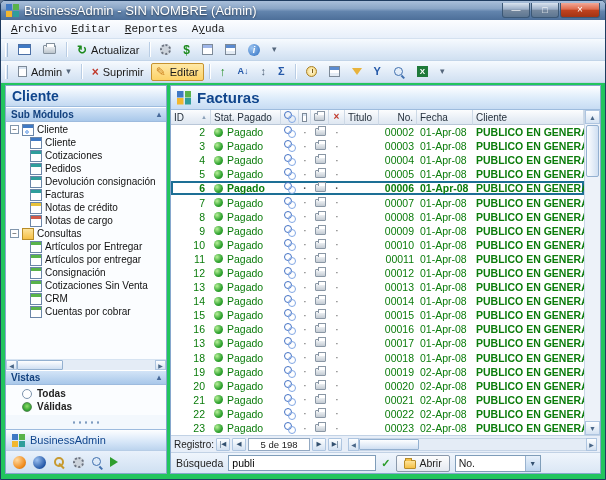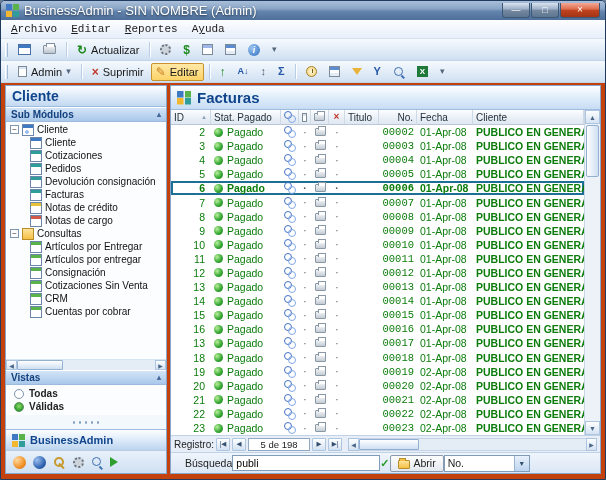--- a/index.html
+++ b/index.html
@@ -45,21 +45,21 @@
 .i-grid2{width:11px;height:11px;border:1px solid #7d8a98;background:#fff;box-shadow:inset 0 3px 0 #5b8bd0,inset 0 -3px 0 #e3ebf4;}
 .i-funnel{width:0;height:0;border-left:5px solid transparent;border-right:5px solid transparent;border-top:7px solid #e8b33c;}
 .i-mag{width:12px;height:12px;position:relative;}
 .i-mag::before{content:"";position:absolute;left:1px;top:1px;width:7px;height:7px;border:1.5px solid #3f6fae;border-radius:50%;}
 .i-mag::after{content:"";position:absolute;right:0;bottom:0;width:4px;height:1.5px;background:#3f6fae;transform:rotate(45deg);}
 .i-excel{width:11px;height:11px;background:#1f7a3a;color:#fff;font-size:8px;font-weight:bold;display:flex;align-items:center;justify-content:center;}
 .i-folder{width:12px;height:9px;background:linear-gradient(#fde39a,#f5c045);border:1px solid #b88c28;border-radius:1px;position:relative;margin-top:2px;}
 .i-folder::before{content:"";position:absolute;left:0;top:-3px;width:5px;height:2px;background:#f5c045;border:1px solid #b88c28;border-bottom:none;}
 
 
-.main{flex:1;min-height:0;display:flex;gap:3px;padding:2px 4px 5px;background:#c2410c;}
+.main{flex:1;min-height:0;display:flex;gap:3px;padding:2px 4px 5px;background:#22c55e;}
 
 
 .sidebar{width:162px;flex:none;display:flex;flex-direction:column;border:1px solid #86a7cd;background:#fbfdff;}
 .sb-title{height:21px;flex:none;display:flex;align-items:center;padding:0 6px;font-size:14px;font-weight:bold;color:#10458c;background:linear-gradient(#fdfeff,#d8e7f8 60%,#c3d9f1);border-bottom:1px solid #9ebcde;}
 .group-bar{height:15px;flex:none;display:flex;align-items:center;justify-content:space-between;padding:0 5px;font-size:10px;font-weight:bold;color:#13417e;background:linear-gradient(#d3e4f7,#a9c8ea);border-top:1px solid #fff;border-bottom:1px solid #9dbbde;}
 .group-bar .chev{font-size:8px;color:#46699a;}
 .tree{flex:1;min-height:0;overflow:hidden;background:#fbfdff;padding-top:1px;}
 .tree-item{display:flex;align-items:center;gap:3px;height:13px;padding-left:4px;font-size:10px;color:#111;white-space:nowrap;overflow:hidden;}
 .tree-item.lvl1{padding-left:24px;}
 .expander{width:9px;height:9px;flex:none;border:1px solid #8196ac;background:#fff;display:flex;align-items:center;justify-content:center;font-size:8px;line-height:7px;color:#333;}
@@ -67,27 +67,27 @@
 .tree-item[data-icon="clients"] .ticon{box-shadow:inset 0 3px 0 #3f79c4;background:radial-gradient(circle at 4px 7px,#9cc0f0 2px,#fff 2px);}
 .tree-item[data-icon="form-teal"] .ticon{box-shadow:inset 0 3px 0 #2f9e9b;}
 .tree-item[data-icon="note-yellow"] .ticon{box-shadow:inset 0 3px 0 #e8c23a;}
 .tree-item[data-icon="note-red"] .ticon{box-shadow:inset 0 3px 0 #cf5b4a;}
 .tree-item[data-icon="folder"] .ticon{background:linear-gradient(#fde39a,#f5c045);border-color:#b88c28;box-shadow:none;}
 .tree-item[data-icon="report-green"] .ticon{box-shadow:inset 0 3px 0 #59b34a;}
 .tree-hscroll{height:11px;flex:none;display:flex;align-items:stretch;background:#eef3fa;border-top:1px solid #d7e4f2;}
 .hs-btn{width:11px;display:flex;align-items:center;justify-content:center;font-size:6px;color:#4a6788;background:linear-gradient(#fdfeff,#d4e2f2);border:1px solid #aec5e0;}
 .hs-rail{flex:1;position:relative;background:#e4ecf6;}
 .hs-thumb{position:absolute;left:0;top:0;bottom:0;width:46px;background:linear-gradient(#fdfeff,#cfdff2);border:1px solid #93b0d0;border-radius:1px;}
-.views{flex:none;padding:2px 0;background:#fbfdff;}
+.views{flex:none;padding:2px 8px;background:#fbfdff;}
 .view-item{display:flex;align-items:center;gap:5px;height:13px;padding-left:8px;font-size:10px;font-weight:bold;color:#222;}
 .radio{width:10px;height:10px;flex:none;border-radius:50%;border:1px solid #7d94ad;background:#fff;}
 .view-item.selected .radio{border-color:#578a57;background:radial-gradient(circle at 50% 40%,#8fdc6a,#2b9d2b 72%);}
 .sb-spacer{flex:none;height:14px;background:#f3f8fd;position:relative;}
 .sb-spacer::after{content:"";position:absolute;left:50%;top:6px;width:30px;height:3px;margin-left:-15px;background:radial-gradient(circle,#7e9cc0 1px,transparent 1.3px) 0 0/6px 3px repeat-x;}
-.ba-btn{height:21px;flex:none;display:flex;align-items:center;gap:5px;padding:0 6px;font-size:11px;font-weight:bold;color:#10458c;background:linear-gradient(#fdfeff,#d6e6f8 60%,#bcd4ee);border-top:1px solid #9dbbde;}
+.ba-btn{height:21px;flex:none;display:flex;align-items:center;gap:5px;padding:0 6px;font-size:11px;font-weight:normal;color:#10458c;background:linear-gradient(#fdfeff,#d6e6f8 60%,#bcd4ee);border-top:1px solid #9dbbde;}
 .icon-strip{height:23px;flex:none;display:flex;align-items:center;gap:7px;padding:0 7px;background:linear-gradient(#e9f1fb,#cfe0f2);border-top:1px solid #b7cde6;}
 .ball{width:13px;height:13px;border-radius:50%;}
 .ball.o{background:radial-gradient(circle at 4px 4px,#ffd9a0,#f08c1e 65%,#b35f08);}
 .ball.b{background:radial-gradient(circle at 4px 4px,#9cc0f0,#2458a8 70%,#123d7c);}
 .i-keys{width:13px;height:13px;position:relative;}
 .i-keys::before{content:"";position:absolute;left:1px;top:1px;width:6px;height:6px;border:2px solid #c79a2f;border-radius:50%;}
 .i-keys::after{content:"";position:absolute;right:1px;bottom:2px;width:7px;height:2px;background:#c79a2f;transform:rotate(45deg);}
 .i-run{width:0;height:0;border-top:5px solid transparent;border-bottom:5px solid transparent;border-left:8px solid #2f9e2f;}
 
 
@@ -112,21 +112,21 @@
 .c-titulo{width:34px;}
 .c-no{width:38px;justify-content:flex-end;}
 .c-fecha{width:56px;}
 .c-cliente{flex:1;}
 .gh-cell.c-id{justify-content:space-between;}
 .sortmark{font-size:6px;color:#8aa0b8;}
 .grid-rows{flex:1;min-height:0;display:flex;flex-direction:column;background:#fff;}
 .grow{flex:1;display:flex;align-items:center;font-size:10.5px;color:#0b7c0b;}
 .grow .cell{display:flex;align-items:center;padding:0 3px;overflow:hidden;white-space:nowrap;height:100%;}
 .grow .c-id{justify-content:flex-end;padding-right:6px;}
-.grow .c-no{justify-content:flex-end;font-family:Liberation Mono, monospace;}
+.grow .c-no{justify-content:flex-end;}
 .grow .c-cliente{font-weight:bold;}
 .grow.selected{box-shadow:inset 0 0 0 2px #1d6f95;font-weight:bold;}
 .sphere{width:9px;height:9px;border-radius:50%;flex:none;margin-right:4px;background:radial-gradient(circle at 3px 3px,#b9f09a,#2fa32f 60%,#1d7a1d);}
 .i-chain{position:relative;width:12px;height:12px;flex:none;}
 .i-chain::before{content:"";position:absolute;left:0;top:0;width:6px;height:6px;border:1.5px solid #4472c4;border-radius:50%;}
 .i-chain::after{content:"";position:absolute;right:0;bottom:0;width:6px;height:6px;border:1.5px solid #82a7e4;border-radius:50%;}
 .mini-printer{width:11px;height:8px;flex:none;background:linear-gradient(#f4f6f8,#c3cbd3);border:1px solid #8a97a5;border-radius:1px;position:relative;}
 .mini-printer::before{content:"";position:absolute;left:2px;top:-3px;width:6px;height:3px;background:#fff;border:1px solid #8a97a5;border-bottom:none;}
 .dotc{color:#555;font-size:10px;}
 .vscroll{width:16px;flex:none;display:flex;flex-direction:column;background:#edf2f9;border-left:1px solid #c8d6e6;}
@@ -134,21 +134,21 @@
 .vs-rail{flex:1;position:relative;}
 .vs-thumb{position:absolute;left:1px;right:1px;top:1px;height:52px;background:linear-gradient(90deg,#fdfeff,#cfdff2);border:1px solid #93b0d0;border-radius:2px;}
 
 
 .navigator{height:17px;flex:none;display:flex;align-items:center;gap:2px;padding:0 3px;font-size:10px;color:#222;background:#e7eef8;border-top:1px solid #c2d2e5;}
 .nav-btn{min-width:14px;height:13px;display:flex;align-items:center;justify-content:center;font-size:6.5px;color:#33506f;background:linear-gradient(#fdfeff,#d4e2f2);border:1px solid #aec5e0;border-radius:1px;padding:0 2px;}
 .nav-pos{width:62px;height:13px;display:flex;align-items:center;justify-content:center;background:#fff;border:1px solid #93a9c2;font-size:9.5px;}
 .navigator .hsc{flex:1;display:flex;align-items:stretch;height:13px;margin-left:4px;}
 .navigator .hs-rail{border:1px solid #c5d4e6;border-left:none;border-right:none;}
 .navigator .hs-thumb{width:60px;}
-.searchbar{height:21px;flex:none;display:flex;align-items:center;padding:0 14px;font-size:10.5px;color:#222;background:linear-gradient(#eff5fc,#dbe7f5);border-top:1px solid #c2d2e5;}
+.searchbar{height:21px;flex:none;display:flex;align-items:center;gap:5px;padding:0 5px;font-size:10.5px;color:#222;background:linear-gradient(#eff5fc,#dbe7f5);border-top:1px solid #c2d2e5;}
 .search-input{width:148px;height:16px;border:1px solid #7f9db9;font-family:"Liberation Sans",sans-serif;font-size:10.5px;padding:0 3px;}
 .apply{color:#2b9d2b;font-weight:bold;font-size:11px;}
 .btn{height:17px;display:flex;align-items:center;gap:4px;padding:0 7px;font-size:10.5px;background:linear-gradient(#fdfdfd,#e4e9f0);border:1px solid #8a99ab;border-radius:2px;}
 .combo{width:86px;height:17px;display:flex;background:#fff;border:1px solid #7f9db9;}
 .combo-text{flex:1;display:flex;align-items:center;padding:0 3px;font-size:10.5px;overflow:hidden;}
 .combo-btn{width:15px;display:flex;align-items:center;justify-content:center;font-size:7px;color:#33506f;background:linear-gradient(#e8f1fb,#bcd4ee);border-left:1px solid #9ab3cf;}
 </style>
 </head>
 <body>
 

